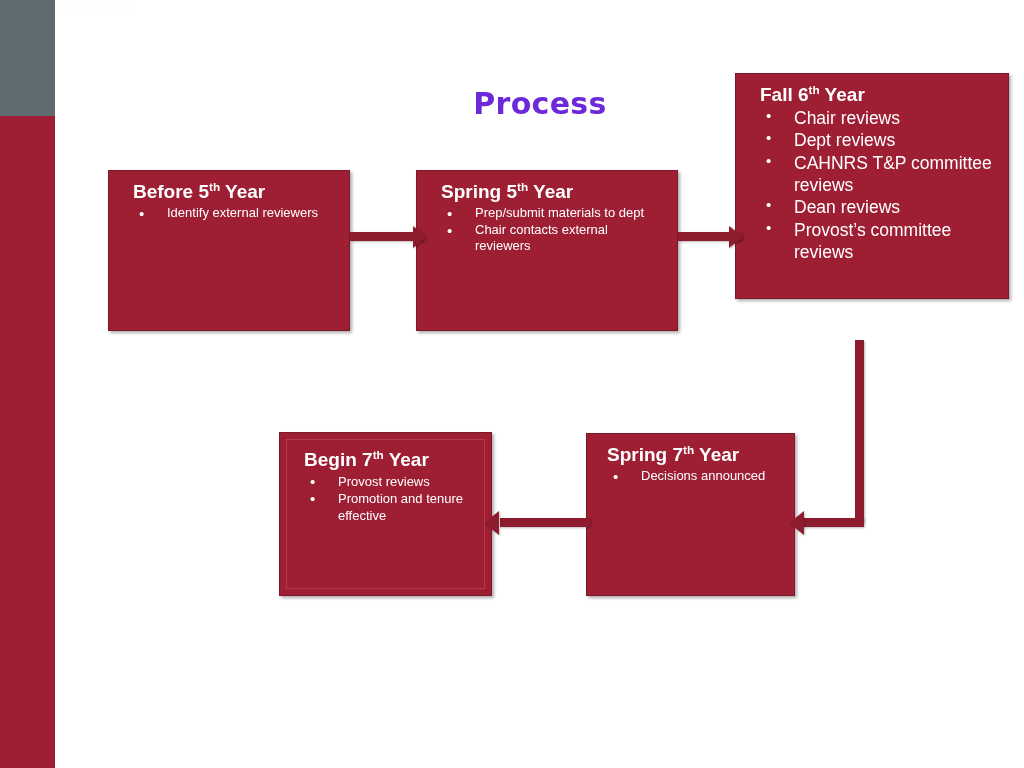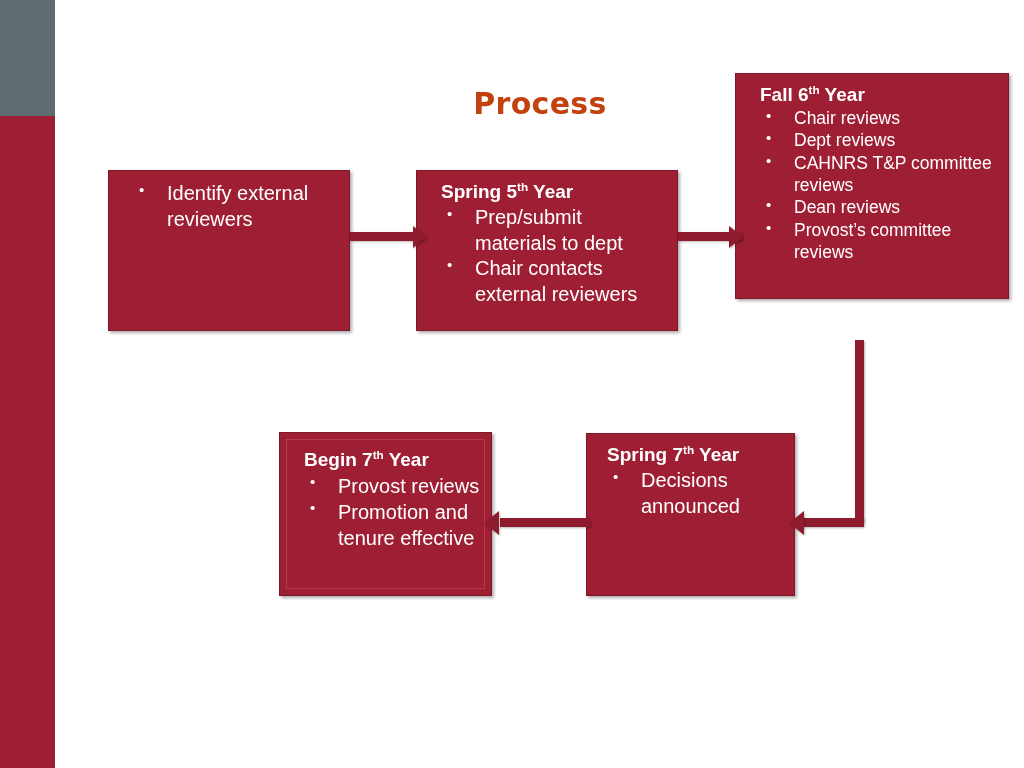--- a/index.html
+++ b/index.html
@@ -27,21 +27,21 @@
     position:absolute;left:62px;top:-2px;
     font-size:17px;font-weight:700;color:#fdfefe;
     letter-spacing:.2px;white-space:nowrap;
     user-select:none;
   }
 
   
   .slide-title{
     position:absolute;left:330px;top:86px;width:420px;
     text-align:center;
-    font-size:30px;font-weight:700;color:#c2410c;
+    font-size:30px;font-weight:700;color:#6d28d9;
     font-family:"DejaVu Sans", sans-serif;
     letter-spacing:.3px;
   }
 
   
   .box{
     position:absolute;
     background:#9e1f33;
     border:1px solid #7d1828;
     box-shadow:2px 2px 3px rgba(0,0,0,.32);
@@ -57,21 +57,21 @@
     margin:0 0 2px 0;
     font-size:19px;font-weight:700;line-height:1.15;
     white-space:nowrap;
   }
   .box h3 sup{font-size:.62em;vertical-align:super;line-height:0;}
   .box ul{
     margin:0;padding:0;list-style:none;
   }
   .box li{
     position:relative;
-    font-size:20px;line-height:1.29;
+    font-size:13px;line-height:1.29;
     padding-left:34px;
     margin:0 0 0 0;
   }
   .box li::before{
     content:"\2022";
     position:absolute;left:6px;top:-1px;
     font-size:15px;color:#ffffff;
   }
 
   
@@ -125,20 +125,21 @@
 <div class="slide">
 
   <div class="rail-gray"></div>
   <div class="rail-crimson"></div>
 
   <div class="ghost-title">CAHNRS</div>
 
   <div class="slide-title">Process</div>
 
   <div class="box" id="box-before">
+    <h3><span>Before 5</span><sup>th</sup><span> Year</span></h3>
     <ul>
       <li>Identify external reviewers</li>
     </ul>
   </div>
 
   <div class="box" id="box-spring5">
     <h3><span>Spring 5</span><sup>th</sup><span> Year</span></h3>
     <ul>
       <li>Prep/submit materials to dept</li>
       <li>Chair contacts external reviewers</li>

